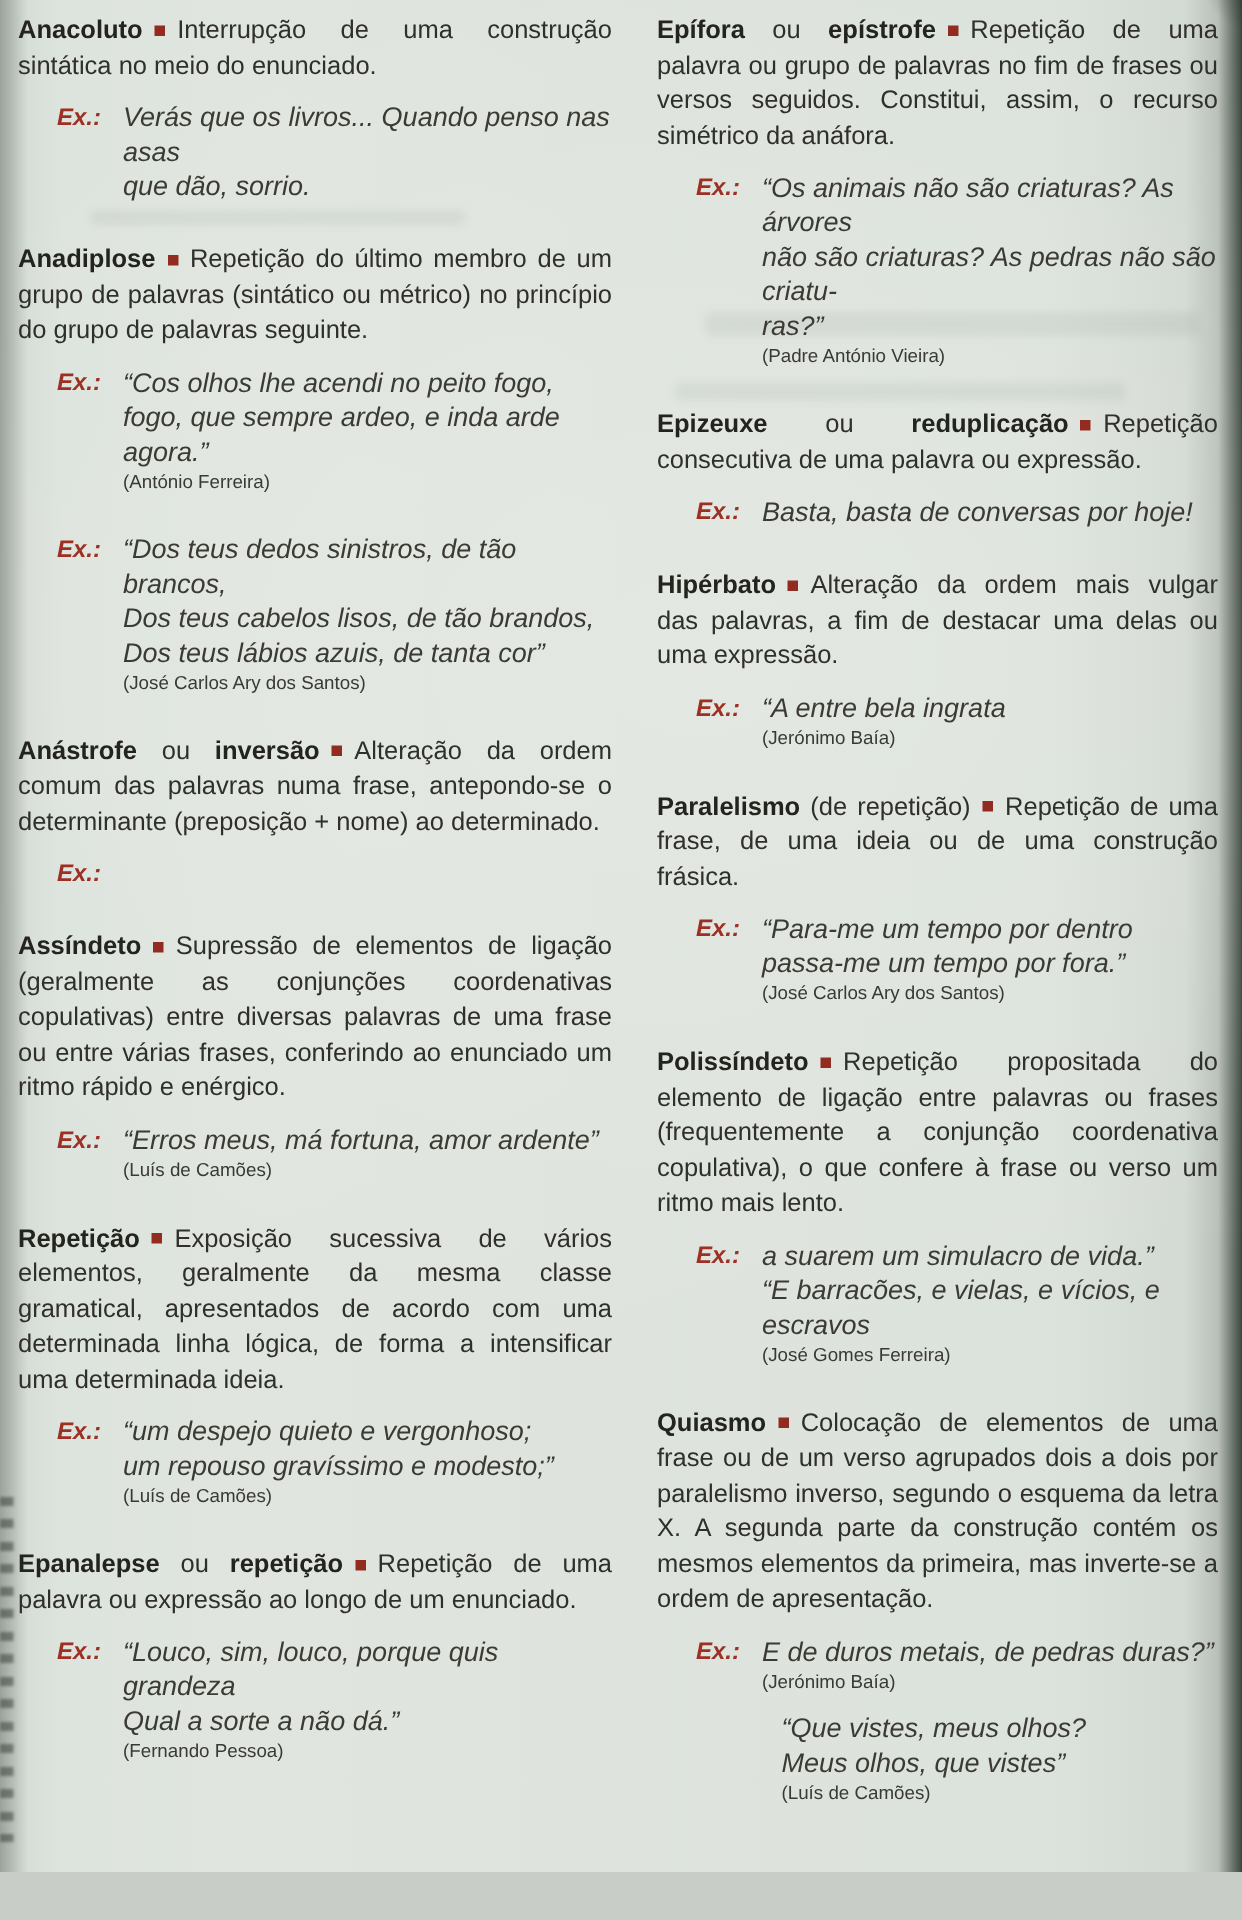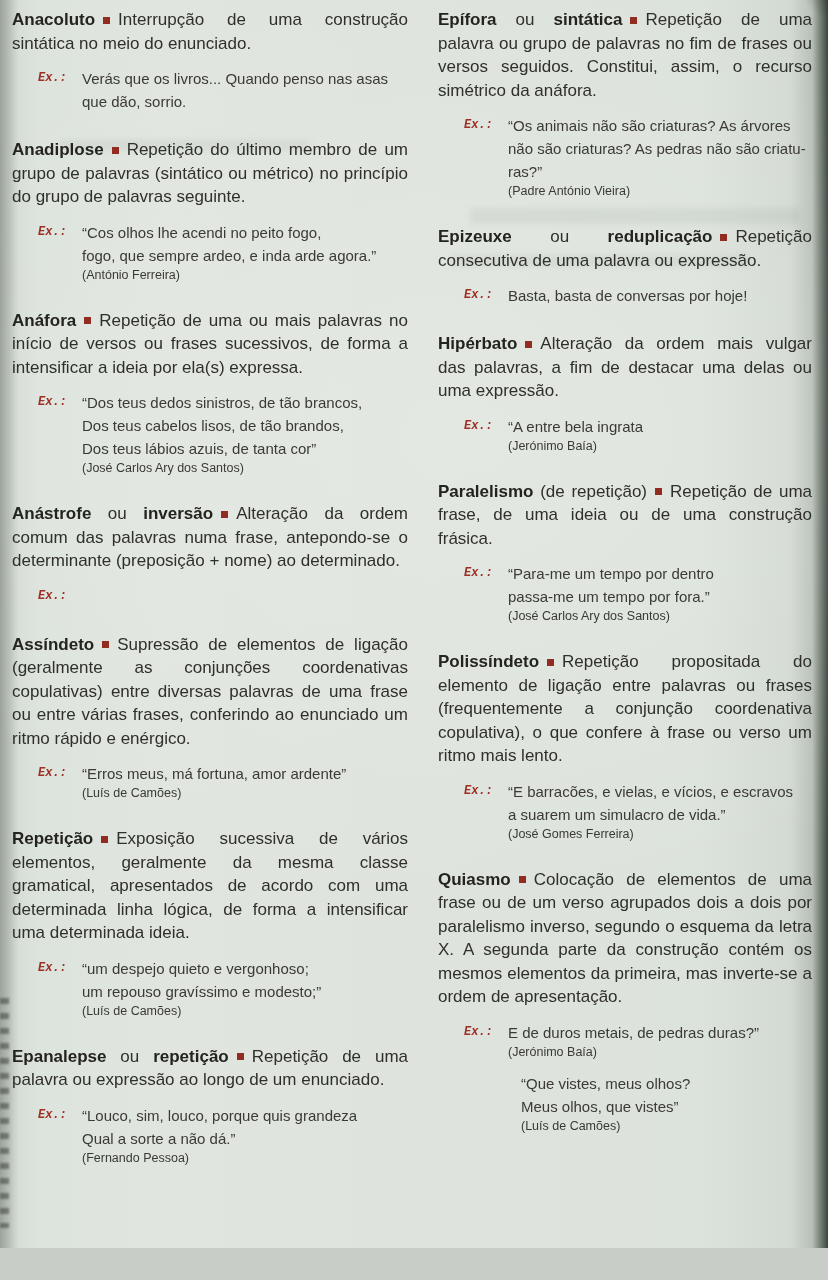--- a/index.html
+++ b/index.html
@@ -37,25 +37,25 @@
   }
   .term{font-weight:bold;color:#24241e;}
   .conn,.suffix{color:#30302b;}
   .bullet{
     display:inline-block;width:7px;height:7px;background:#932c20;
     margin:0 8px 1px 8px;vertical-align:middle;
   }
   .example{display:flex;margin:12px 0 0 26px;}
   .ex-prefix{
     flex:0 0 44px;font-weight:bold;font-style:italic;
-    color:#9e2f23;font-size:12px;line-height:23px;font-family:Liberation Mono, monospace;
+    color:#9e2f23;font-size:16px;line-height:23px;
   }
   .ex-body{flex:1;}
   .ex-line{
-    font-size:15px;line-height:23px;color:#3b3b34;
+    font-style:italic;font-size:18px;line-height:23px;color:#3b3b34;
     font-family:"Liberation Sans","DejaVu Sans",sans-serif;
   }
   .ex-attr{font-size:12.5px;line-height:17px;color:#3a3a34;margin-top:0;}
   .example + .example{margin-top:11px;gap:13px;}
 </style>
 </head>
 <body>
 
 <div class="page">
   <div class="gutter-shade"></div>
@@ -81,21 +81,20 @@
         <div class="example">
           <span class="ex-prefix">Ex.:</span>
           <div class="ex-body">
             <div class="ex-line">“Cos olhos lhe acendi no peito fogo,</div>
             <div class="ex-line">fogo, que sempre ardeo, e inda arde agora.”</div>
             <div class="ex-attr">(António Ferreira)</div>
           </div>
         </div>
       </section>
       <section class="entry">
-        <p class="def"><span class="term">Anáfora</span><span class="bullet"></span><span class="deftext">Repetição de uma ou mais palavras no início de versos ou frases sucessivos, de forma a intensificar a ideia por ela(s) expressa.</span></p>
         <div class="example">
           <span class="ex-prefix">Ex.:</span>
           <div class="ex-body">
             <div class="ex-line">“Dos teus dedos sinistros, de tão brancos,</div>
             <div class="ex-line">Dos teus cabelos lisos, de tão brandos,</div>
             <div class="ex-line">Dos teus lábios azuis, de tanta cor”</div>
             <div class="ex-attr">(José Carlos Ary dos Santos)</div>
           </div>
         </div>
       </section>
@@ -133,21 +132,21 @@
           <div class="ex-body">
             <div class="ex-line">“Louco, sim, louco, porque quis grandeza</div>
             <div class="ex-line">Qual a sorte a não dá.”</div>
             <div class="ex-attr">(Fernando Pessoa)</div>
           </div>
         </div>
       </section>
     </div>
   <div class="column right" id="col-1">
       <section class="entry">
-        <p class="def"><span class="term">Epífora</span><span class="conn"> ou </span><span class="term">sintática</span><span class="bullet"></span><span class="deftext">Repetição de uma palavra ou grupo de palavras no fim de frases ou versos seguidos. Constitui, assim, o recurso simétrico da anáfora.</span></p>
+        <p class="def"><span class="term">Epífora</span><span class="conn"> ou </span><span class="term">epístrofe</span><span class="bullet"></span><span class="deftext">Repetição de uma palavra ou grupo de palavras no fim de frases ou versos seguidos. Constitui, assim, o recurso simétrico da anáfora.</span></p>
         <div class="example">
           <span class="ex-prefix">Ex.:</span>
           <div class="ex-body">
             <div class="ex-line">“Os animais não são criaturas? As árvores</div>
             <div class="ex-line">não são criaturas? As pedras não são criatu-</div>
             <div class="ex-line">ras?”</div>
             <div class="ex-attr">(Padre António Vieira)</div>
           </div>
         </div>
       </section>
@@ -179,22 +178,22 @@
             <div class="ex-line">passa-me um tempo por fora.”</div>
             <div class="ex-attr">(José Carlos Ary dos Santos)</div>
           </div>
         </div>
       </section>
       <section class="entry">
         <p class="def"><span class="term">Polissíndeto</span><span class="bullet"></span><span class="deftext">Repetição propositada do elemento de ligação entre palavras ou frases (frequentemente a conjunção coordenativa copulativa), o que confere à frase ou verso um ritmo mais lento.</span></p>
         <div class="example">
           <span class="ex-prefix">Ex.:</span>
           <div class="ex-body">
+            <div class="ex-line">a suarem um simulacro de vida.”</div>
             <div class="ex-line">“E barracões, e vielas, e vícios, e escravos</div>
-            <div class="ex-line">a suarem um simulacro de vida.”</div>
             <div class="ex-attr">(José Gomes Ferreira)</div>
           </div>
         </div>
       </section>
       <section class="entry">
         <p class="def"><span class="term">Quiasmo</span><span class="bullet"></span><span class="deftext">Colocação de elementos de uma frase ou de um verso agrupados dois a dois por paralelismo inverso, segundo o esquema da letra X. A segunda parte da construção contém os mesmos elementos da primeira, mas inverte-se a ordem de apresentação.</span></p>
         <div class="example">
           <span class="ex-prefix">Ex.:</span>
           <div class="ex-body">
             <div class="ex-line">E de duros metais, de pedras duras?”</div>

